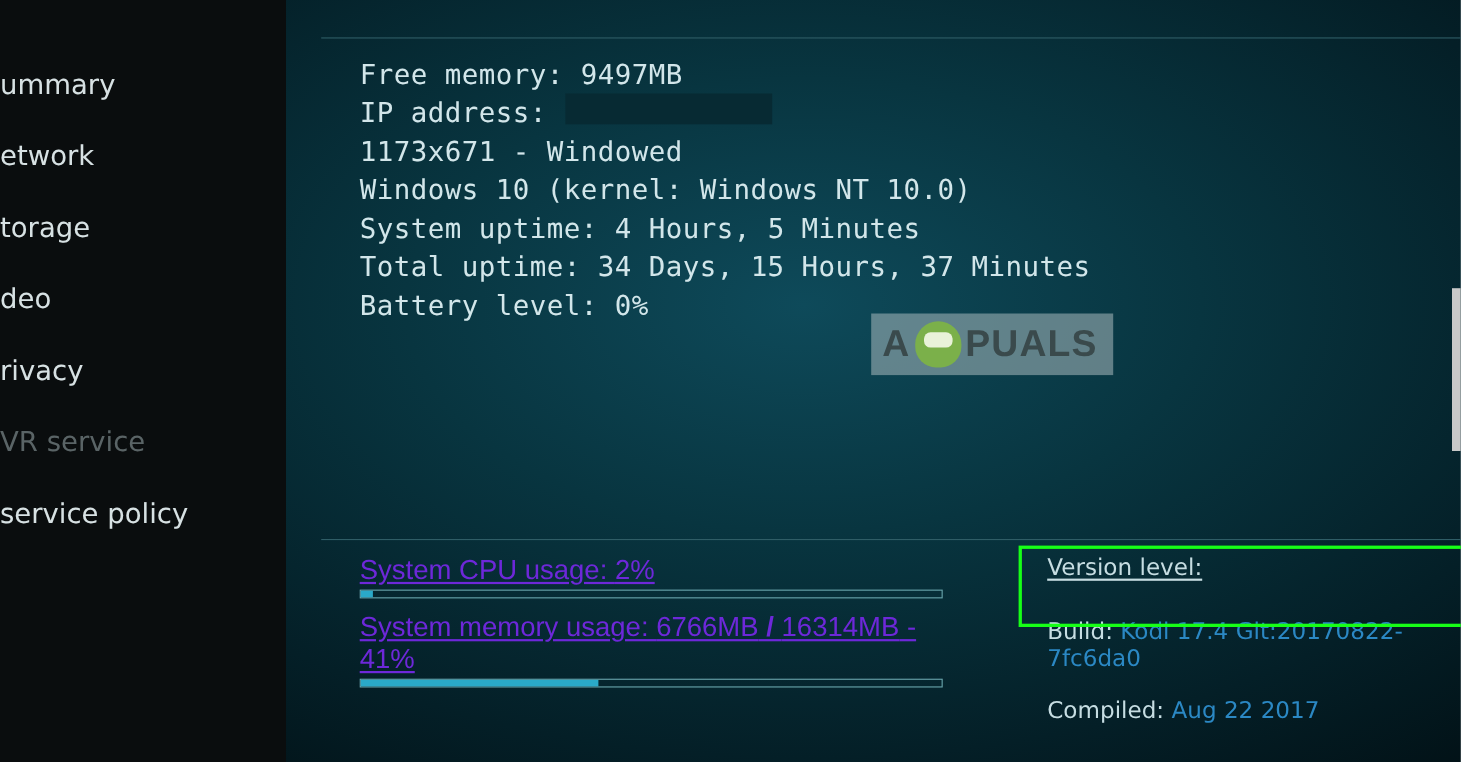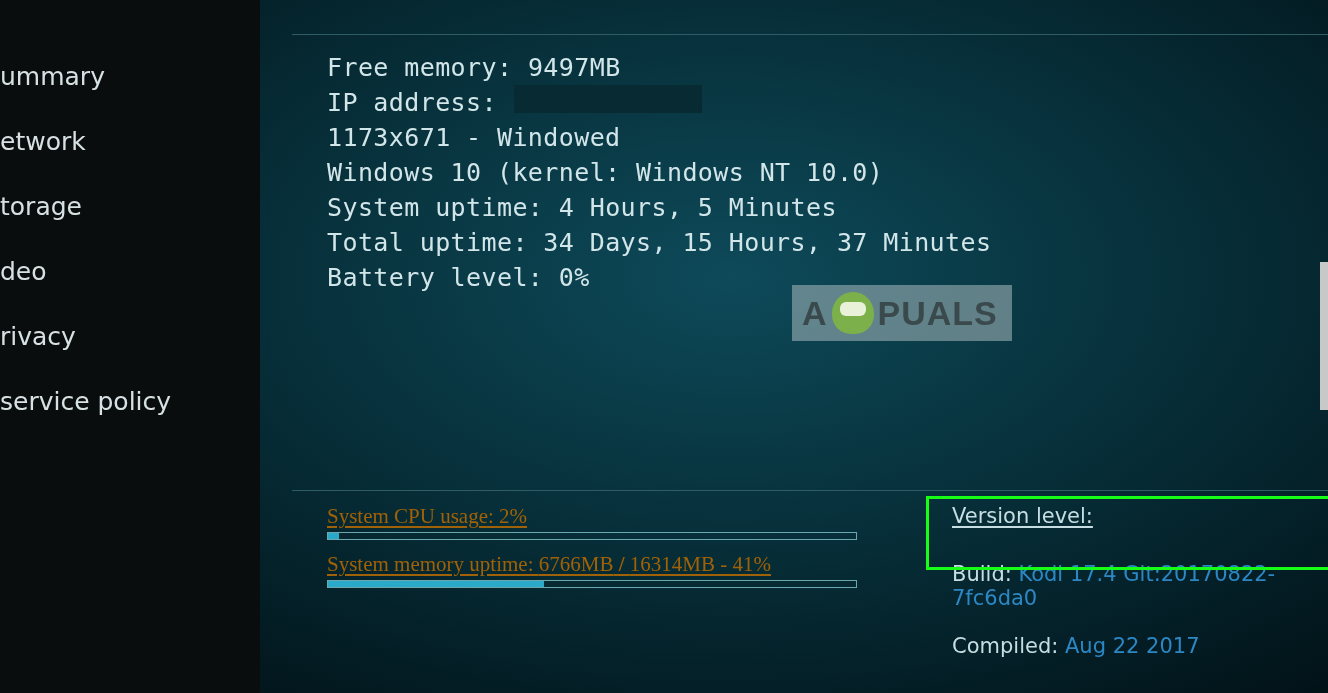--- a/index.html
+++ b/index.html
@@ -92,23 +92,23 @@
     width:26px; height:14px;
     background:#e9f2d9;
     border-radius:6px;
   }
 
   
   .footer {
     position: absolute;
     left: 55px; top: 504px;
     width: 530px;
-    font-family: Liberation Serif, serif;
-    font-size: 21px;
-    color: #a16207;
+    font-family: Liberation Sans, sans-serif;
+    font-size: 25px;
+    color: #6d28d9;
   }
   .usage-row { margin-bottom: 2px; }
   .usage-label { text-decoration: underline; text-underline-offset: 3px; }
   .bar {
     width: 530px; height: 8px;
     border: 1px solid #6aa7ae;
     margin-top: 3px;
     margin-bottom: 12px;
     background: transparent;
     position: relative;
@@ -159,20 +159,23 @@
     </div>
   <div class="sidebar-item">
       <span>torage</span>
     </div>
   <div class="sidebar-item">
       <span>deo</span>
     </div>
   <div class="sidebar-item">
       <span>rivacy</span>
     </div>
+  <div class="sidebar-item dim">
+      <span>VR service</span>
+    </div>
   <div class="sidebar-item">
       <span>service policy</span>
     </div>
 </div>
 
 <div class="main">
   <div class="divider-h divider-top"></div>
 
   <div class="info-block">
     <div class="info-row"><span>Free memory: </span><span>9497MB</span></div>
@@ -194,21 +197,21 @@
 
   <div class="footer">
     <div class="usage-row">
       <span class="usage-label"><span>System CPU usage: </span><span>2%</span></span>
     </div>
     <div class="bar">
         <div class="bar-fill" id="cpu-fill" style="width: 2%;"></div>
       </div>
 
     <div class="usage-row">
-      <span class="usage-label"><span>System memory uptime: </span><span>6766MB</span><b> / </b><span>16314MB</span><span> - 41%</span></span>
+      <span class="usage-label"><span>System memory usage: </span><span>6766MB</span><b> / </b><span>16314MB</span><span> - 41%</span></span>
     </div>
     <div class="bar">
         <div class="bar-fill" id="mem-fill" style="width: 41%;"></div>
       </div>
   </div>
 
   <div class="version">
     <span class="hdr">Version level:</span>
     <div class="row">
       <span>Build: </span><span class="link">Kodi 17.4 Git:20170822-7fc6da0</span>

